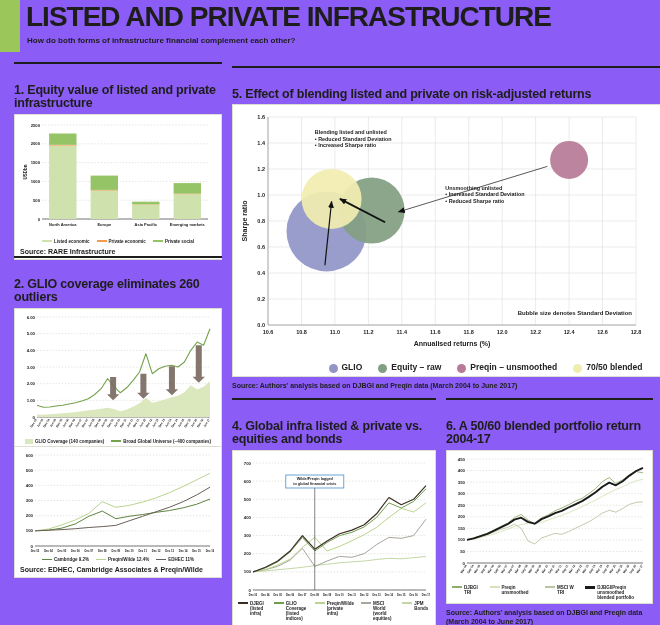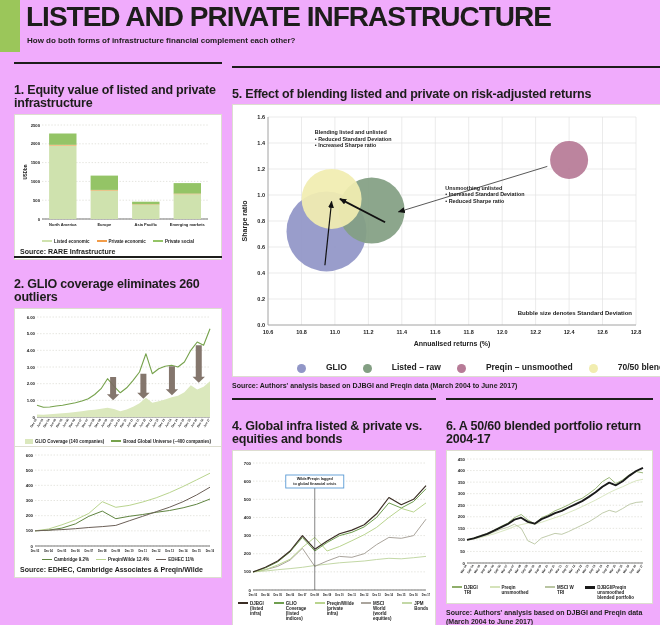--- a/index.html
+++ b/index.html
@@ -1,29 +1,29 @@
 <!DOCTYPE html>
 <html><head>
 <meta charset="utf-8">
 <style>
   html,body{margin:0;padding:0;background:#fff;font-family:"Liberation Sans",sans-serif;}
-  .page{position:relative;width:660px;height:625px;background:#f0abfc;overflow:hidden;color:#1d1d1b;}
+  .page{position:relative;width:660px;height:625px;background:#8b5cf6;overflow:hidden;color:#1d1d1b;}
   .accent{position:absolute;left:0;top:0;width:20px;height:52px;background:#9bc65a;}
   .h-title{position:absolute;left:26px;top:1px;margin:0;font-size:28px;font-weight:bold;letter-spacing:-1px;color:#1d1d1b;white-space:nowrap;}
   .h-sub{position:absolute;left:27px;top:36px;margin:0;font-size:8px;font-weight:bold;color:#1d1d1b;}
   .panel{position:absolute;}
   .panel h2{margin:0 0 3px 0;border-top:2px solid #1d1d1b;padding-top:20px;font-size:12.5px;line-height:1.07;letter-spacing:-0.2px;color:#1d1d1b;}
   .card{background:#fff;border:1px solid #ddddd0;padding:4px 5px 3px 5px;}
   .chart{line-height:0;}
   svg{font-family:"Liberation Sans",sans-serif;}
   .legend{display:flex;justify-content:center;align-items:flex-start;gap:7px;margin-top:2px;line-height:1.15;}
   .legend .li{display:flex;align-items:flex-start;gap:2px;font-size:4.5px;font-weight:bold;color:#222;}
   .legend .sw{display:inline-block;flex:none;}
   .legend.lg{gap:16px;margin-top:4px;}
-  .legend.lg .li{font-size:8.5px;align-items:center;gap:20px;}
+  .legend.lg .li{font-size:8.5px;align-items:center;gap:4px;}
   .source{margin-top:3px;font-size:7px;font-weight:bold;color:#1d1d1b;line-height:1.3;}
   .source.outside{margin-top:4px;}
   #panel1{left:14px;top:62px;width:208px;}
   #panel2{left:14px;top:256px;width:208px;}
   #panel3{left:14px;top:446px;width:208px;}
   #panel4{left:232px;top:398px;width:204px;}
   #panel5{left:232px;top:66px;width:507px;}
   #panel6{left:446px;top:398px;width:207px;}
 </style>
 </head>
@@ -352,21 +352,21 @@
             <text x="214" y="237" font-size="7" font-weight="bold" text-anchor="middle" fill="#222">Annualised returns (%)</text>
             <text transform="rotate(-90)" x="-112" y="9" font-size="7" font-weight="bold" text-anchor="middle" fill="#222">Sharpe ratio</text>
           </svg></div>
       <div class="legend lg">
           <span class="li">
             <span class="sw" style="width:9px;height:9px;border-radius:50%;background:#9196c7"></span>
             <span class="lt">GLIO</span>
           </span>
           <span class="li">
             <span class="sw" style="width:9px;height:9px;border-radius:50%;background:#839f83"></span>
-            <span class="lt">Listed – raw</span>
+            <span class="lt">Equity – raw</span>
           </span>
           <span class="li">
             <span class="sw" style="width:9px;height:9px;border-radius:50%;background:#b77b97"></span>
             <span class="lt">Preqin – unsmoothed</span>
           </span>
           <span class="li">
             <span class="sw" style="width:9px;height:9px;border-radius:50%;background:#f1edb0"></span>
             <span class="lt">70/50 blended</span>
           </span>
         </div>

